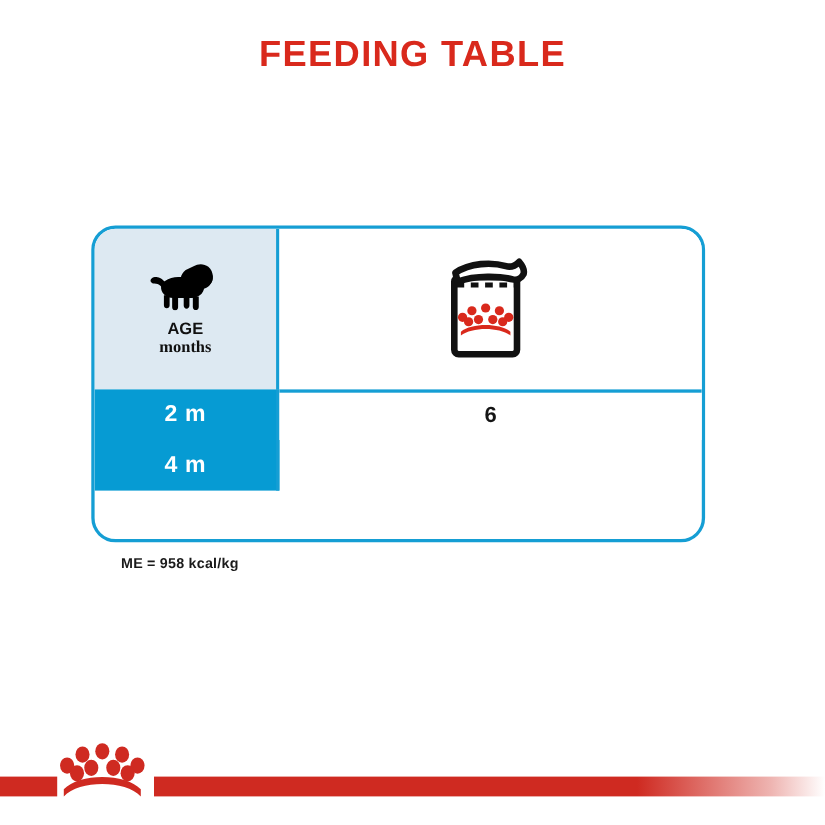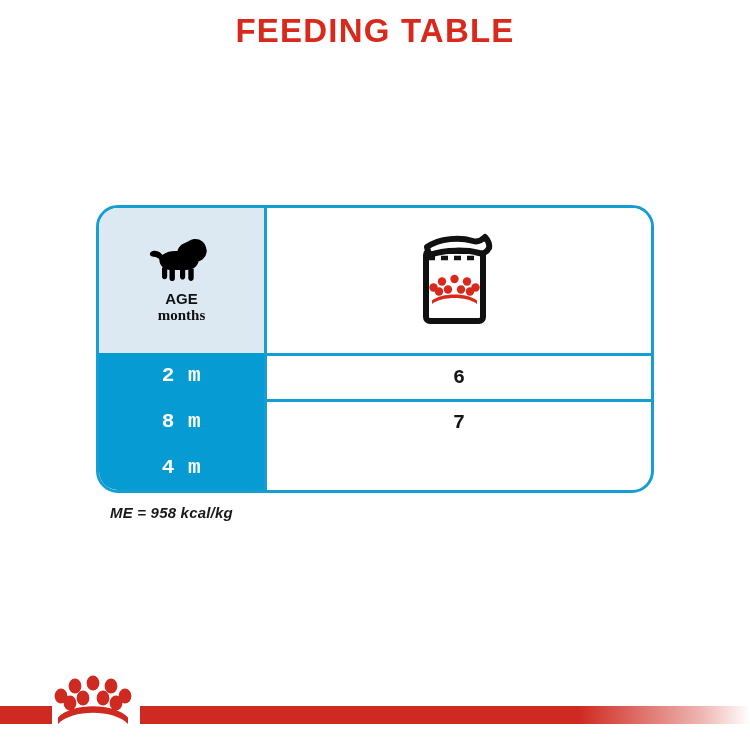--- a/index.html
+++ b/index.html
@@ -11,35 +11,35 @@
     height: 750px;
     background: #ffffff;
     font-family: "Liberation Sans", sans-serif;
     overflow: hidden;
     position: relative;
   }
 
   
   .page-title {
     position: absolute;
-    top: 12px;
+    top: 30px;
     left: 0;
     width: 750px;
     text-align: center;
     font-size: 33px;
     font-weight: bold;
     letter-spacing: 1.2px;
     color: #d9291c;
     font-family: "Liberation Sans", sans-serif;
   }
 
   
   .feeding-table {
     position: absolute;
-    left: 96px;
+    left: 83px;
     top: 205px;
     width: 558px;
     height: 288px;
     box-sizing: border-box;
     border: 3px solid #159ed4;
     border-radius: 22px;
     background: #ffffff;
     overflow: hidden;
   }
 
@@ -49,21 +49,21 @@
     width: 100%;
     height: 100%;
   }
 
   .row {
     display: flex;
     width: 100%;
   }
 
   .row.header-row { height: 146px; }
-  .row.data-row   { height: 46px; font-family: Liberation Mono, monospace; }
+  .row.data-row   { height: 46px; }
 
   
   .cell-age {
     width: 168px;
     flex: 0 0 168px;
     box-sizing: border-box;
     display: flex;
     flex-direction: column;
     align-items: center;
     justify-content: center;
@@ -116,25 +116,24 @@
   }
   .age-label .line2 { display:block;font-family:Liberation Serif, serif; }
 
   .pouch-icon { display: block; }
 
   
   .footnote {
     position: absolute;
     left: 110px;
     top: 504px;
-    font-size: 15px;
+    font-size: 13px;
     font-weight: bold;
     color: #1a1a1a;
     letter-spacing: 0.2px;
-    font-style: italic;
   }
 
   
   .brand-bar {
     position: absolute;
     left: 0;
     top: 706px;
     width: 750px;
     height: 18px;
   }
@@ -218,24 +217,20 @@
           </svg>
         </span>
       </div>
     </div>
 
     <div class="row data-row">
       <div class="cell-age">2 m</div>
       <div class="cell-value">6</div>
     </div>
 
-    <div class="row data-row">
-      <div class="cell-age">8 m</div>
-      <div class="cell-value">7</div>
-    </div>
 
     <div class="row data-row">
       <div class="cell-age">4 m</div>
     </div>
 
   </div>
 </div>
 
 <div class="footnote">ME = 958 kcal/kg</div>
 

